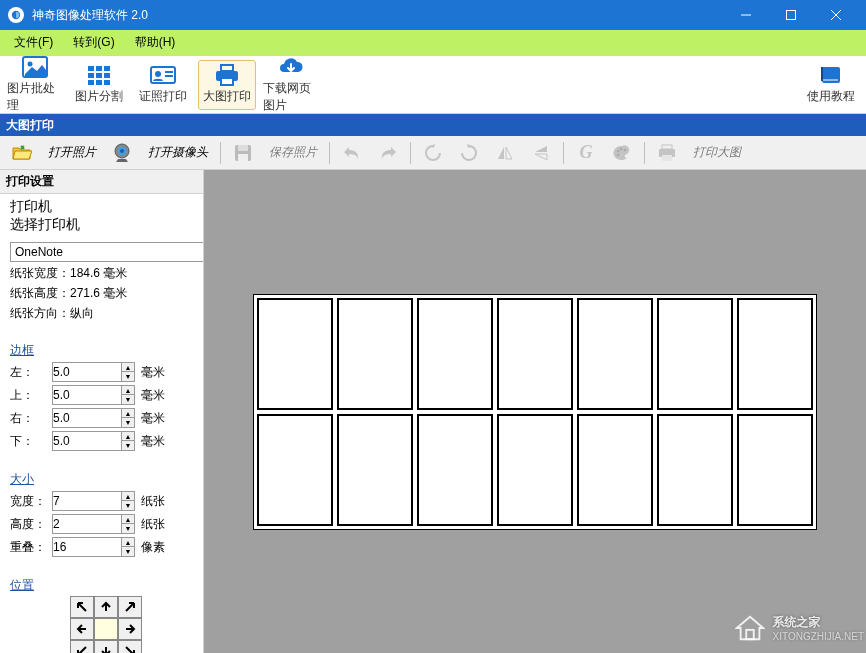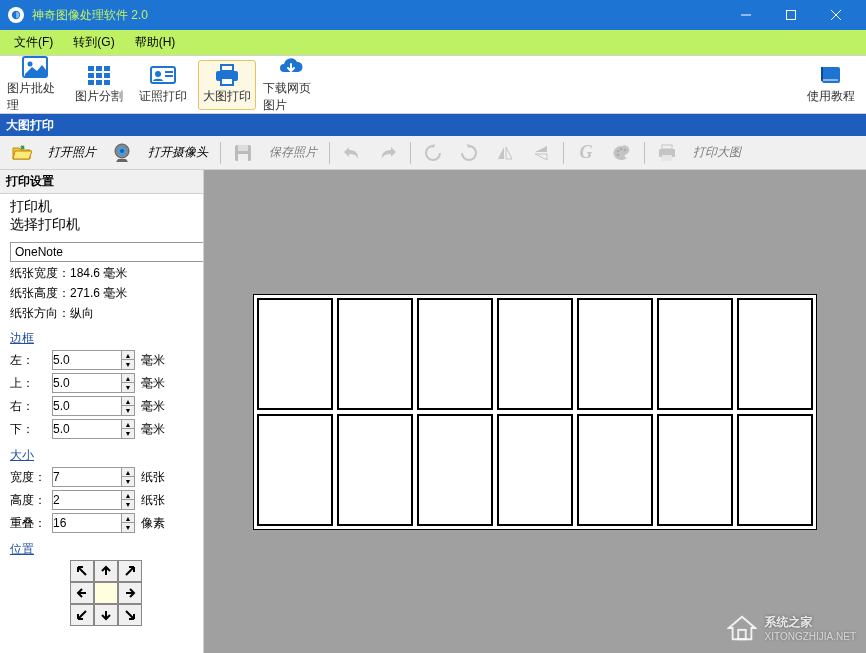--- a/index.html
+++ b/index.html
@@ -1,19 +1,19 @@
 <!DOCTYPE html>
 <html><head>
 <meta charset="utf-8">
 <style>
 * { margin: 0; padding: 0; box-sizing: border-box; font-family: "Microsoft YaHei", "SimSun", sans-serif; font-size: 12px; }
 body { width: 866px; height: 653px; background: #fff; overflow: hidden; position: relative; }
 
 
-.titlebar { height: 30px; background: #1e74d2; color: #bef264; display: flex; align-items: center; padding: 0 8px; }
+.titlebar { height: 30px; background: #1e74d2; color: #ffffff; display: flex; align-items: center; padding: 0 8px; }
 .titlebar .app-icon { width: 16px; height: 16px; border-radius: 50%; background: #fff; display: flex; align-items: center; justify-content: center; margin-right: 8px; }
 .titlebar .app-icon svg { width: 10px; height: 10px; }
 .titlebar .title { flex: 1; font-size: 12px; }
 .titlebar .win-controls { display: flex; }
 .titlebar .win-btn { width: 45px; height: 30px; display: flex; align-items: center; justify-content: center; color: #fff; }
 
 
 .menubar { height: 26px; background: #bef264; border-bottom: 1px solid #d0d0d0; display: flex; align-items: center; padding: 0 4px; }
 .menubar .menu-item { padding: 4px 10px; cursor: default; }
 
@@ -35,21 +35,21 @@
 .sep { width: 1px; height: 22px; background: #c0c0c0; margin: 0 2px; }
 .sec-toolbar .disabled { opacity: 0.5; }
 
 
 .content { display: flex; height: calc(653px - 30px - 26px - 58px - 22px - 34px); }
 
 
 .side { width: 204px; background: #fff; border-right: 1px solid #d0d0d0; overflow: hidden;}
 .side-header { background: #f0f0f0; border-bottom: 1px solid #d0d0d0; padding: 3px 6px; font-weight: bold;}
 .side-body { padding: 4px 10px 10px 10px; }
-.group-title { color: #2050a0; margin-top: 8px; margin-bottom: 2px; text-decoration: underline; }
+.group-title { color: #2050a0; margin-top: 20px; margin-bottom: 2px; text-decoration: underline; }
 .field-row { display: flex; align-items: center; margin: 3px 0; }
 .field-row .lbl { width: 42px; }
 .spin { display:flex; align-items:center; }
 .spin input { width: 70px; height: 20px; padding-right: 3px; border:1px solid #999; font-size:12px;}
 .spin .spin-btns { display:flex; flex-direction:column; border:1px solid #999; border-left:none; height:20px;}
 .spin .spin-btns div { width:12px; height:9px; display:flex; align-items:center; justify-content:center; font-size:7px; background:#f0f0f0; line-height:1;}
 .spin .spin-btns div:first-child{ border-bottom:1px solid #999;}
 .unit { margin-left: 6px; }
 
 .printer-combo { display:flex; border: 1px solid #999; height: 20px; align-items:center; margin-top:8px; width: 216px;}
@@ -58,21 +58,21 @@
 
 .pos-grid { display:grid; grid-template-columns: repeat(3, 24px); grid-template-rows: repeat(3, 22px); gap:0; margin-left: 60px; margin-top:2px;}
 .pos-btn { border:1px solid #888; background:#f0f0f0; display:flex; align-items:center; justify-content:center;}
 .pos-btn.center { background:#ffffe0;}
 
 
 .canvas-area { flex:1; background: #a0a0a0; position:relative; display:flex; align-items:center; justify-content:center;}
 .page-grid { background:#fff; border:1px solid #000; display:grid; grid-template-columns: repeat(7, 76px); grid-template-rows: repeat(2, 112px); gap:4px; padding:3px;}
 .page { background:#fff; border:2px solid #000;}
 
-.watermark { position:absolute; right:10px; bottom:10px; color: rgba(255,255,255,0.85); font-size:16px; font-weight:bold; display:flex; align-items:center; gap:8px; text-shadow:0 0 3px rgba(0,0,0,0.5);}
+.watermark { position:absolute; right:2px; bottom:10px; color: rgba(255,255,255,0.85); font-size:16px; font-weight:bold; display:flex; align-items:center; gap:8px; text-shadow:0 0 3px rgba(0,0,0,0.5);}
 .watermark .house { width:30px; height:30px;}
 .watermark .sub { font-size:10px; font-weight:normal; opacity:0.7; display:block;}
 
 svg { display:block; }
 </style>
 </head>
 <body>
 
 <div class="titlebar">
   <div class="app-icon">

